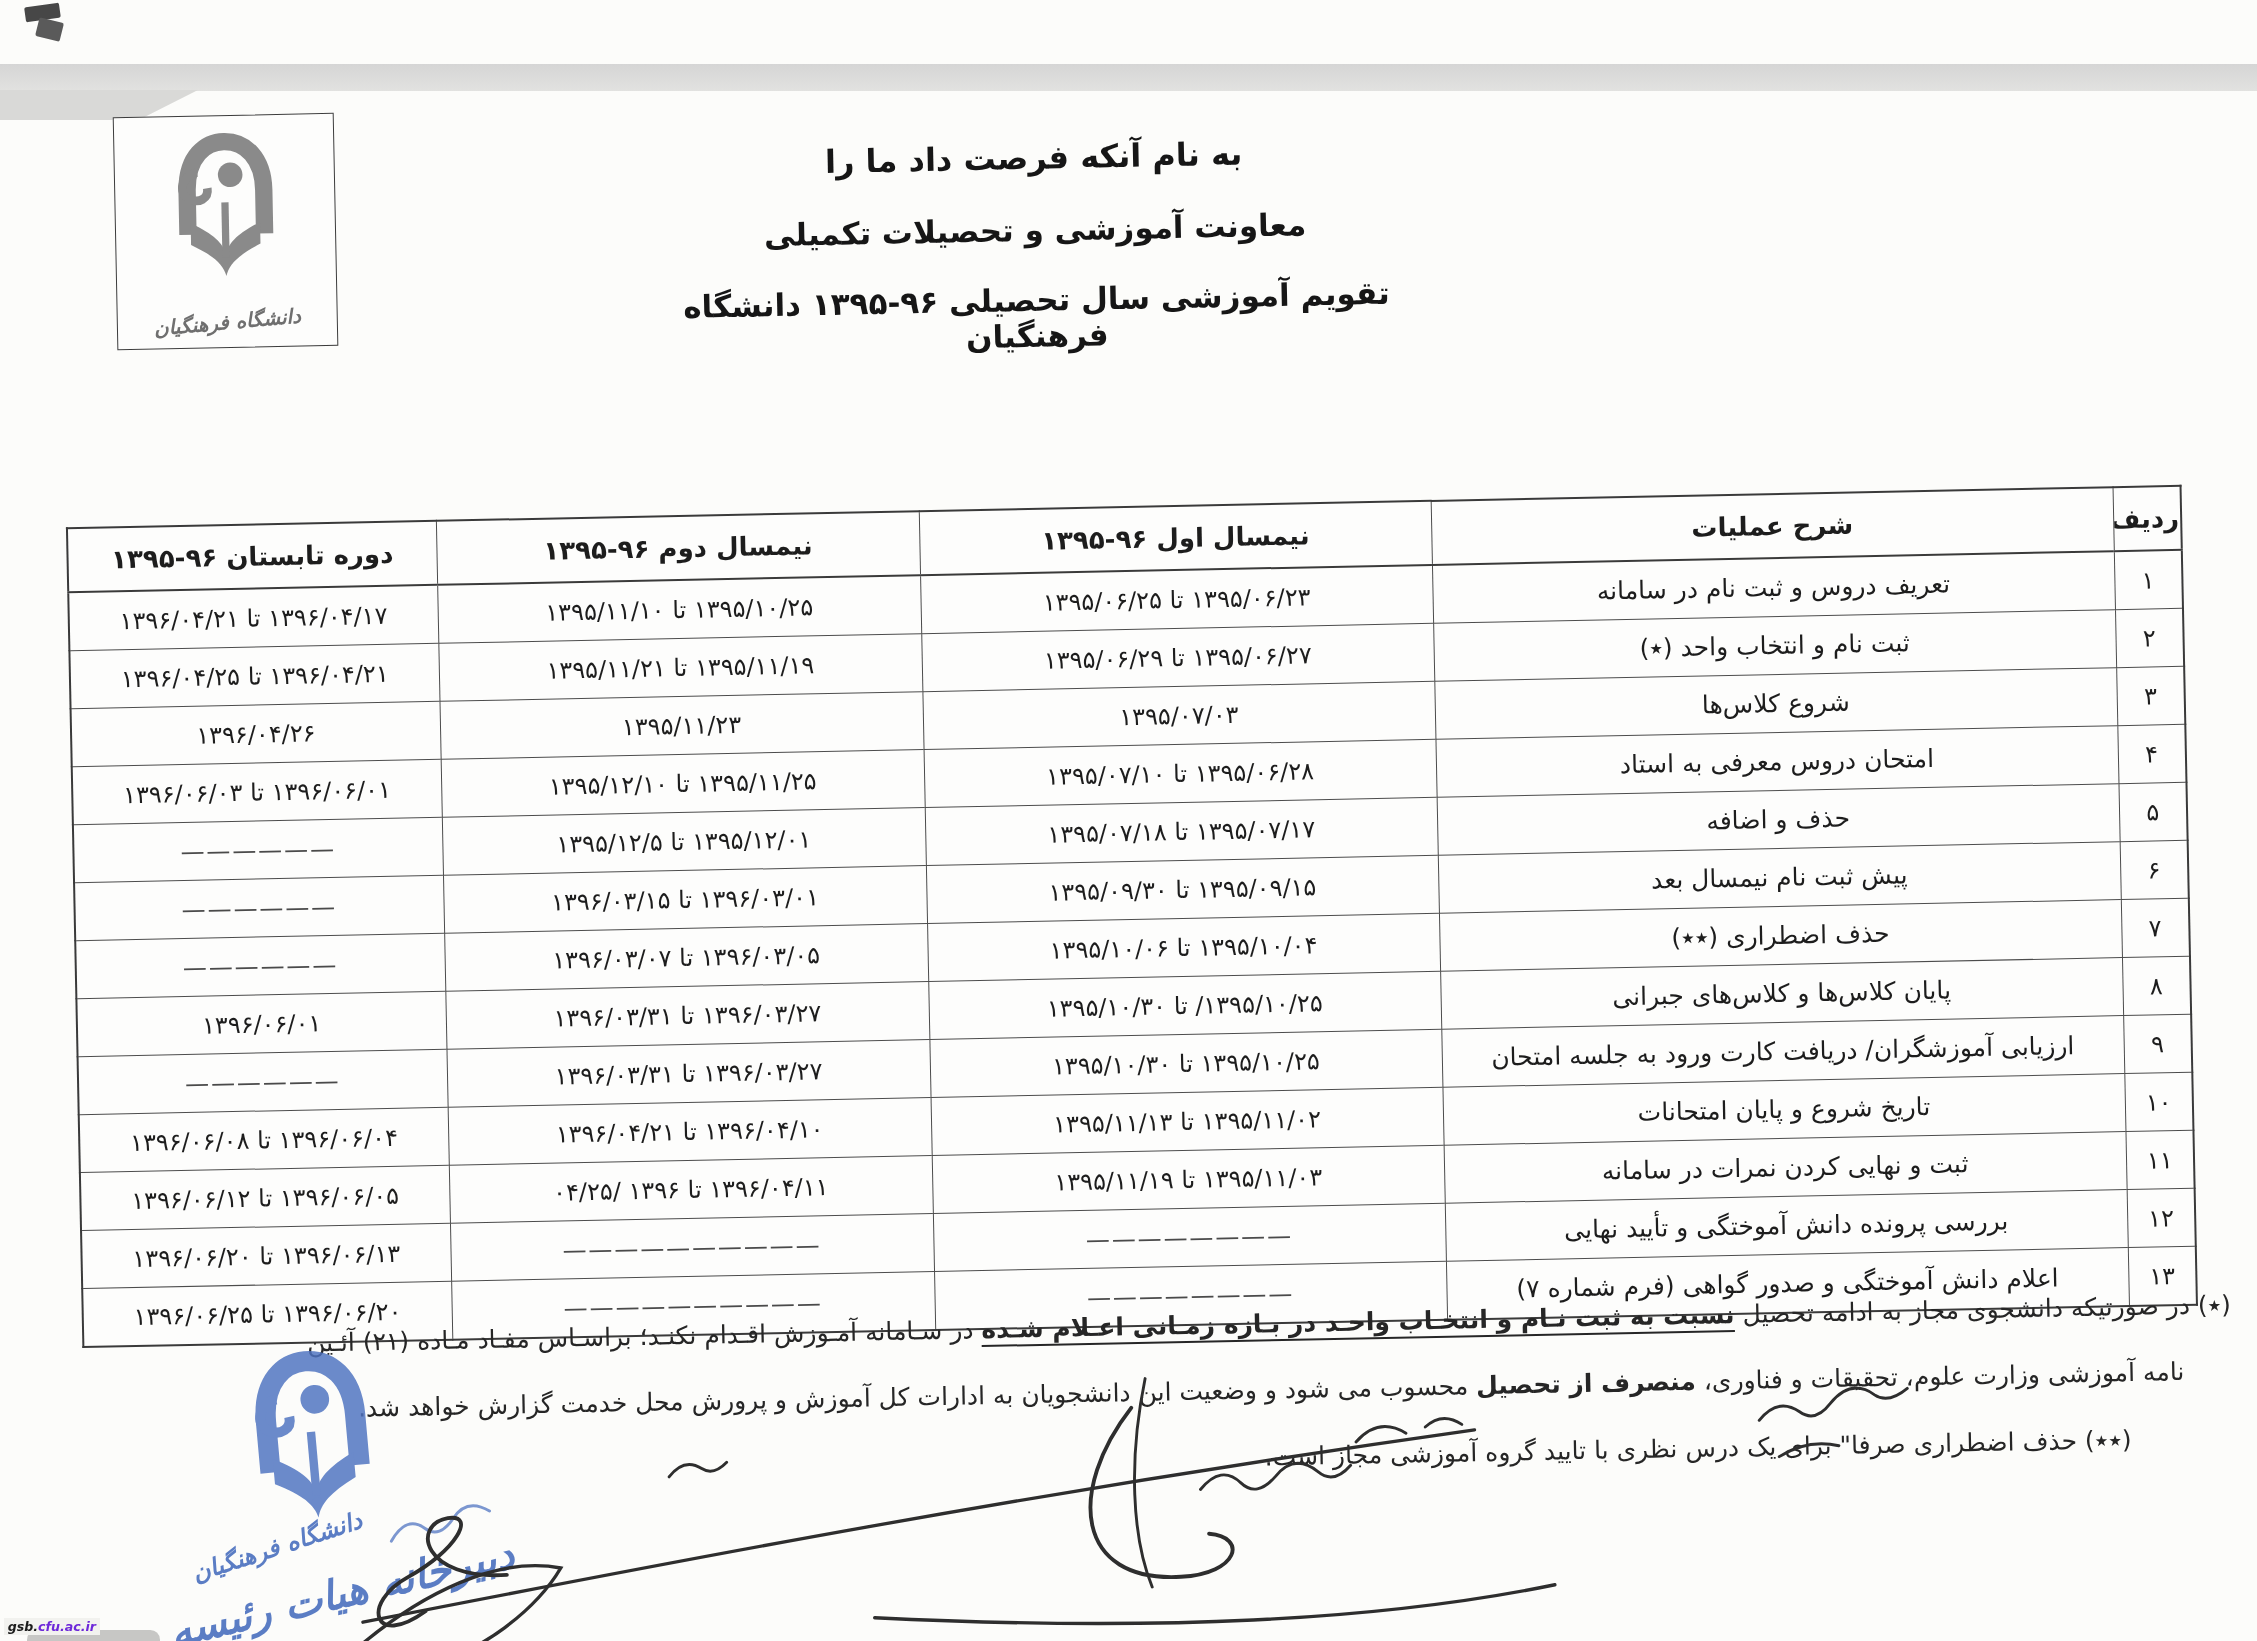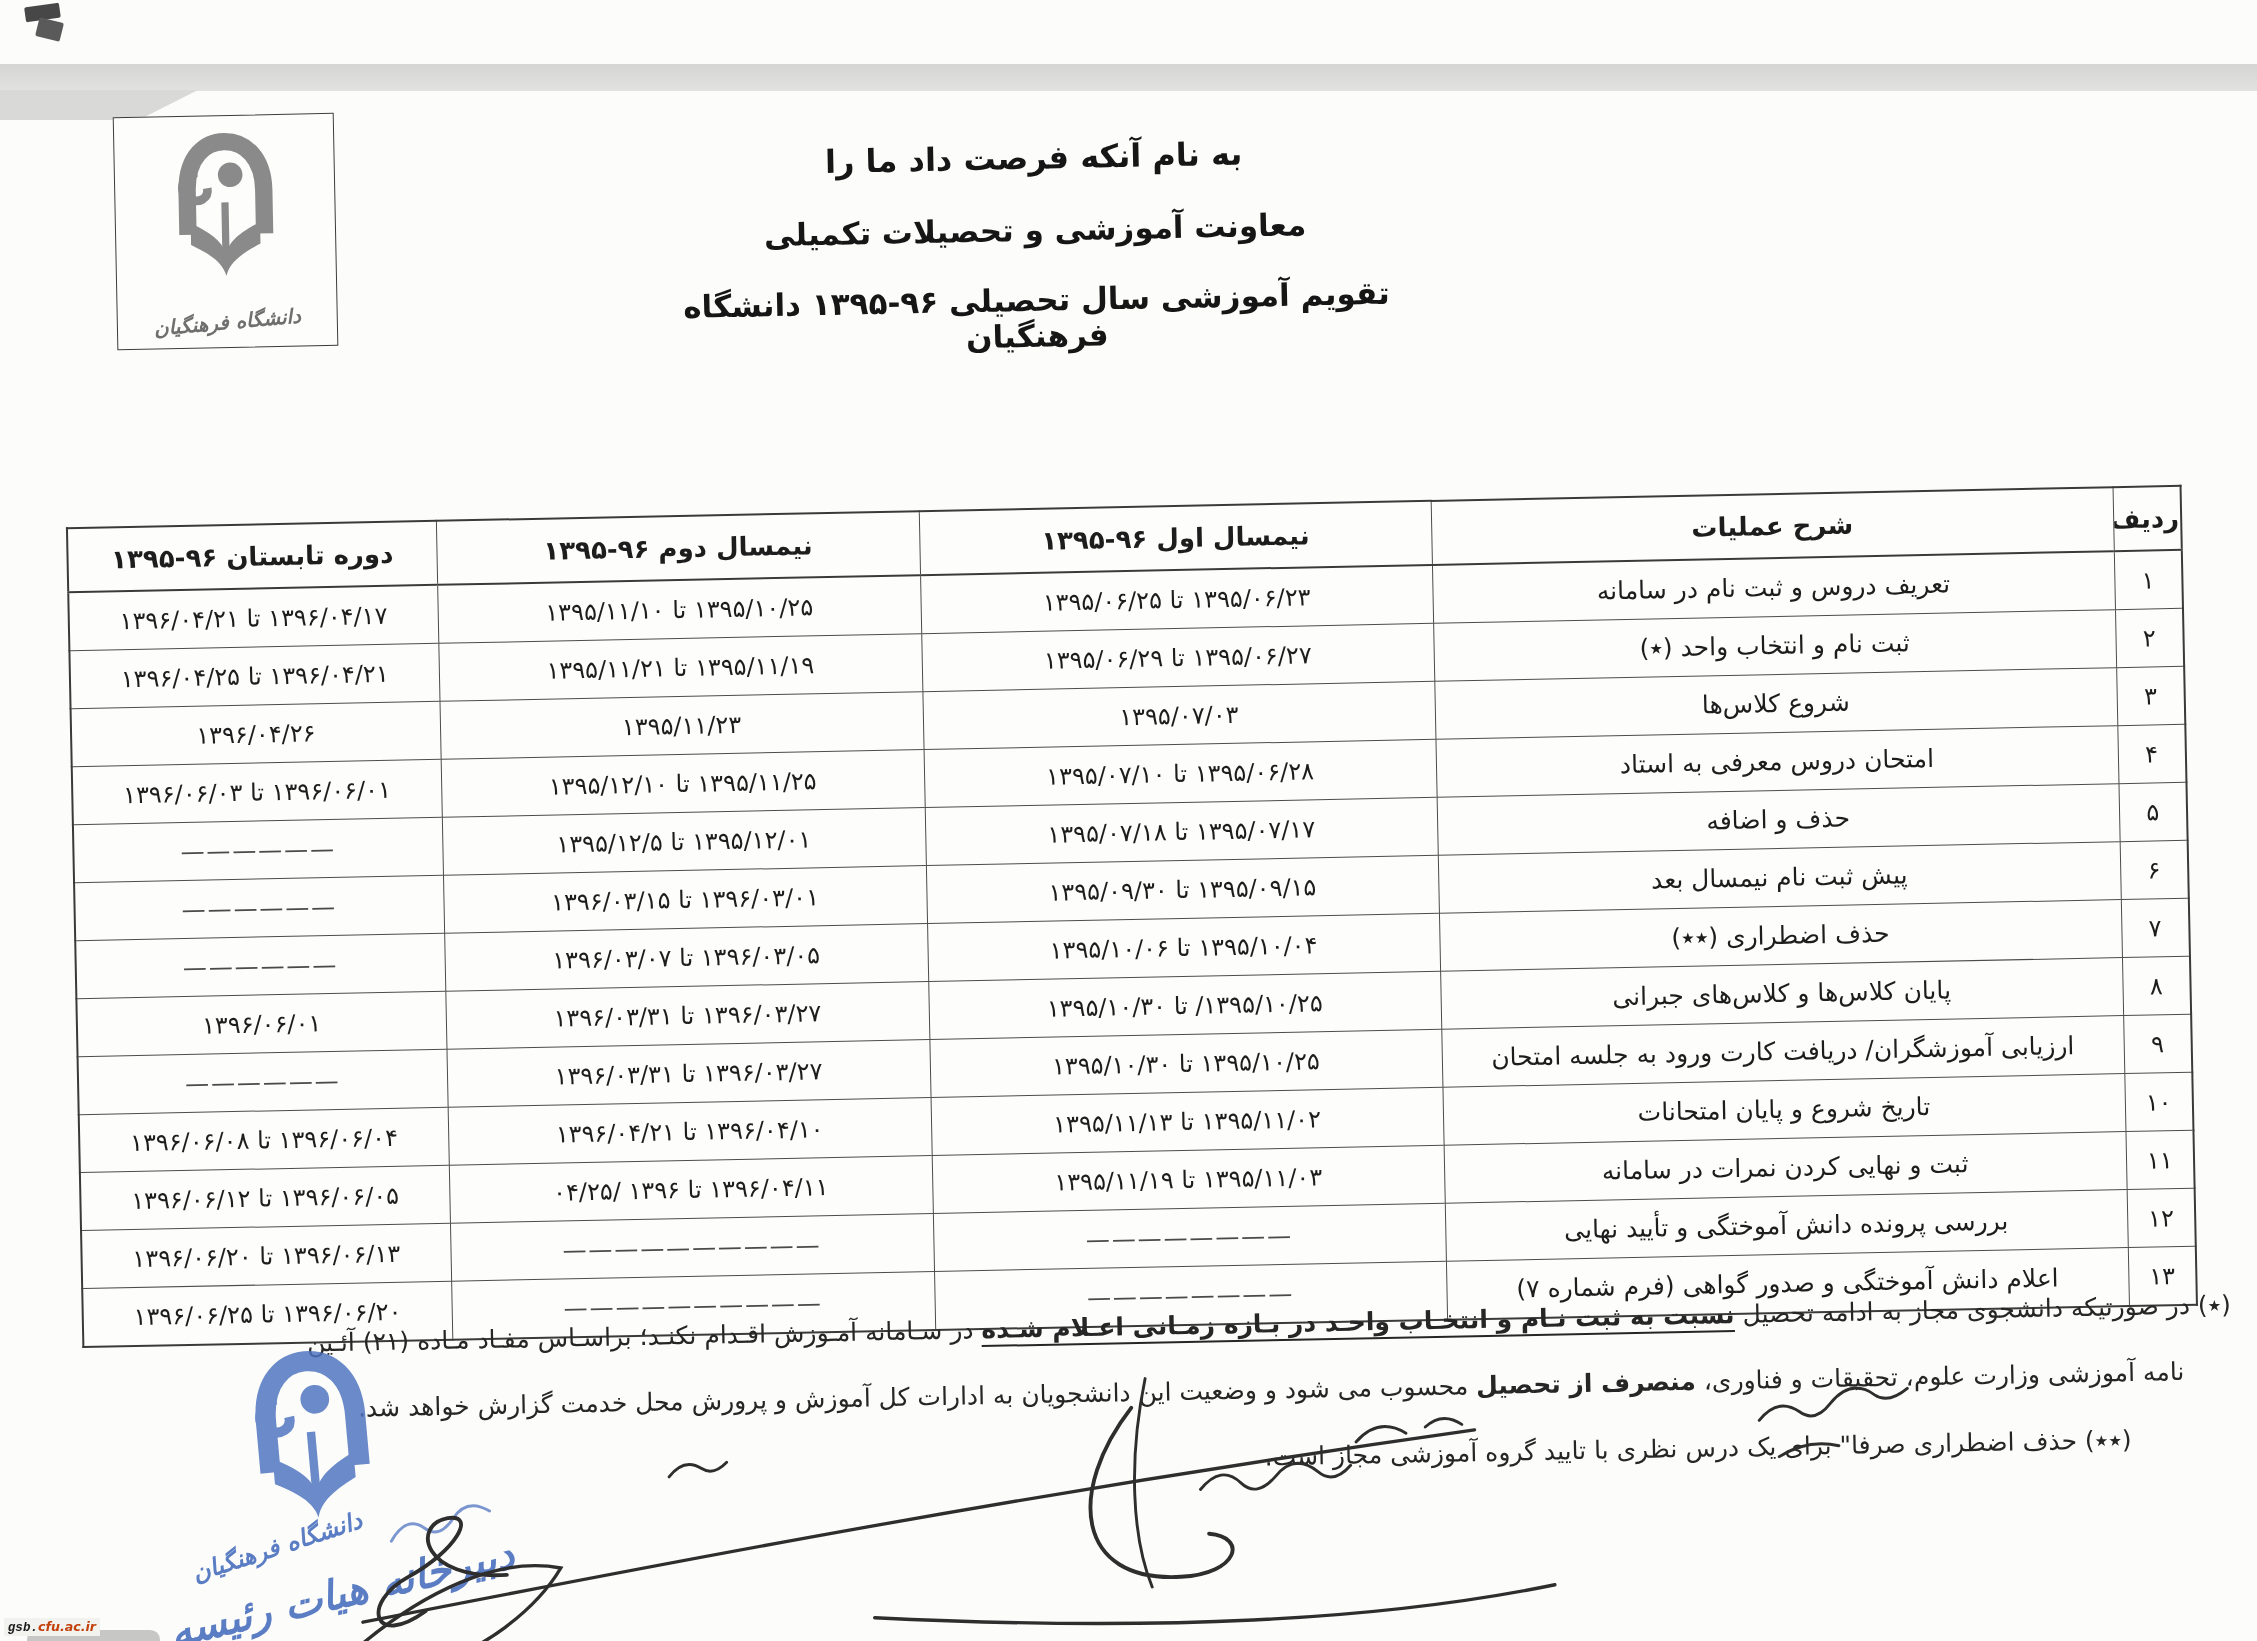--- a/index.html
+++ b/index.html
@@ -11,22 +11,22 @@
   .scan-band-left{position:absolute;left:0;top:90px;width:198px;height:30px;background:#d9d9d7;
              clip-path:polygon(0 0,100% 0,70% 100%,0 100%);}
   .corner-mark1{position:absolute;left:25px;top:4.8px;width:35px;height:15.4px;background:#474747;
              transform:rotate(-8deg);border-radius:1.9px;}
   .corner-mark2{position:absolute;left:37px;top:20px;width:25px;height:19.3px;background:#5a5a5a;
              transform:rotate(14deg);border-radius:1.9px;}
   .corner-blob{position:absolute;left:27px;top:1630px;width:133px;height:13.5px;background:#c7c7c5;
              border-radius:9.7px 9.7px 0 0;}
   .watermark{position:absolute;left:3.9px;top:1618px;background:#f2f2ef;padding:1px 3.9px;
              font-size:12.6px;font-weight:bold;font-style:italic;direction:ltr;white-space:nowrap;}
-  .wm-prefix{color:#1c1c1c;font-family:Liberation Mono, monospace;}
-  .wm-domain{color:#c2410c;}
+  .wm-prefix{color:#1c1c1c;}
+  .wm-domain{color:#6d28d9;}
   
   .tilt{position:absolute;left:0;top:0;width:2257px;height:1641px;
         transform:rotate(-1.15deg);transform-origin:1130px 869px;}
   
   .logo-box{position:absolute;left:128px;top:97px;width:219px;height:231px;
             border:1.9px solid #3c3c3c;background:#fdfdfc;text-align:center;}
   .logo-box svg{margin-top:13.5px;}
   .logo-caption{position:absolute;left:0;right:0;bottom:13.5px;font-size:20px;font-weight:bold;
             font-style:italic;color:#6f6f6f;transform:rotate(-4deg);}
   

